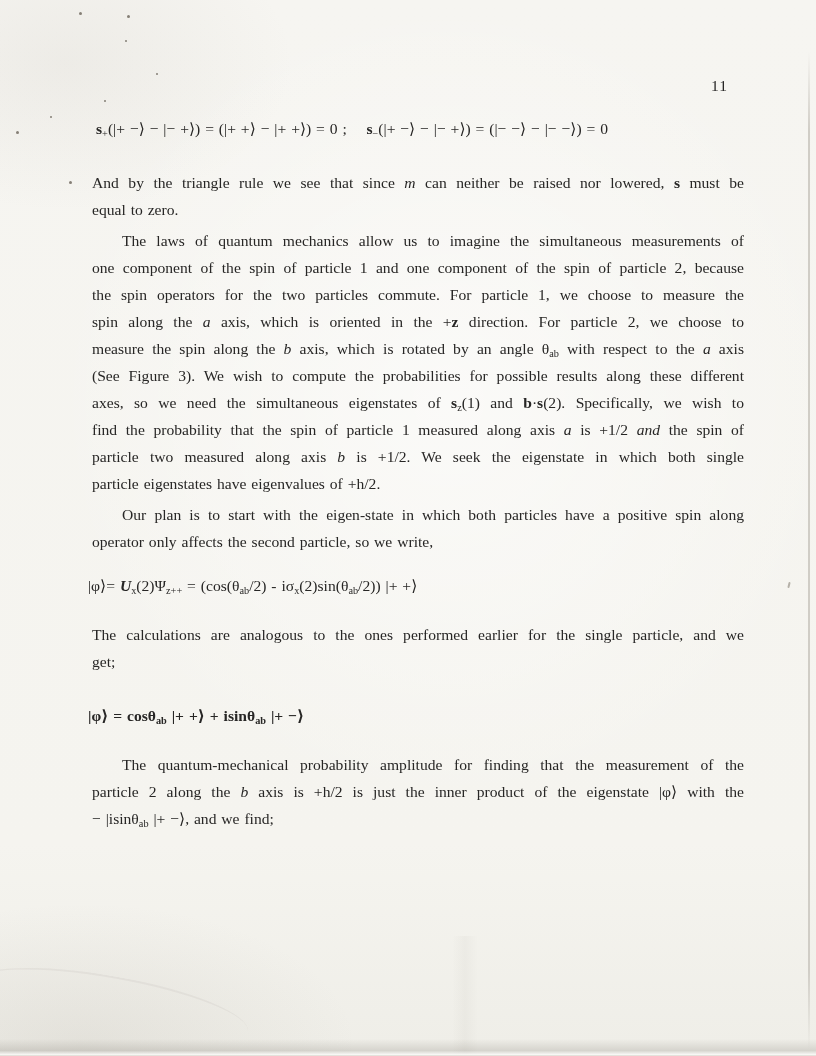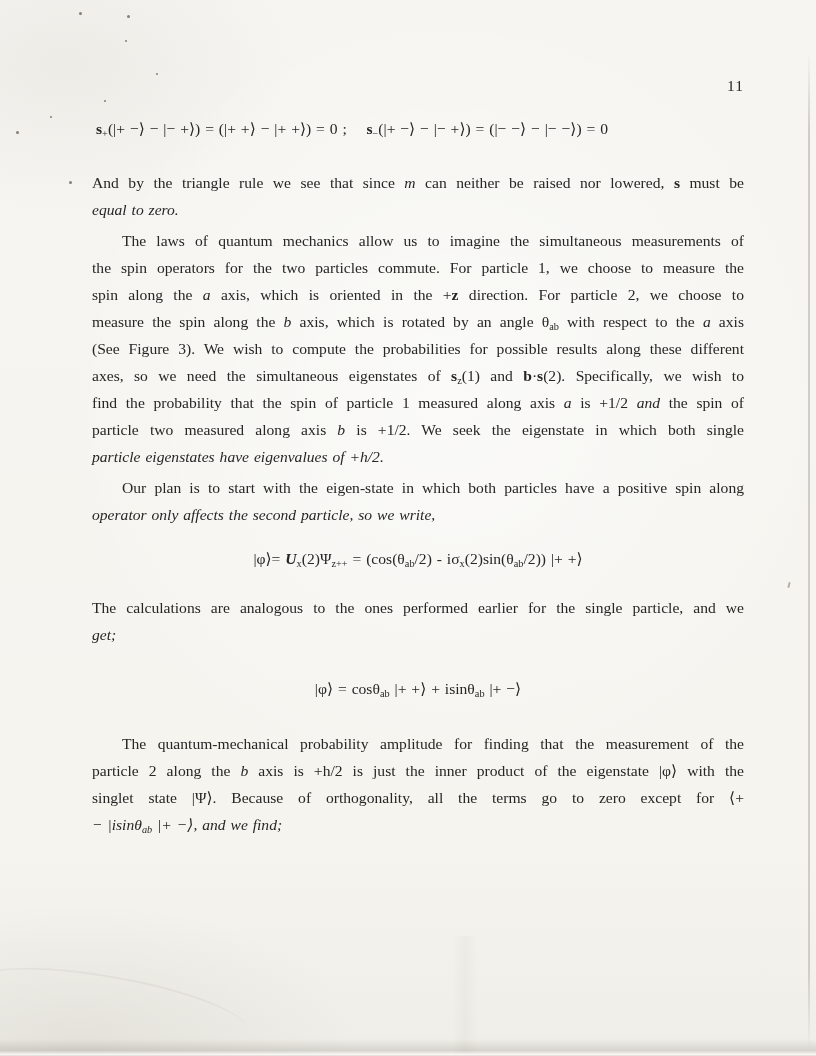--- a/index.html
+++ b/index.html
@@ -33,35 +33,35 @@
   }
   .crease-mid{
     position:absolute;bottom:0;left:452px;width:26px;height:120px;
     background:linear-gradient(90deg, rgba(0,0,0,0), rgba(120,114,104,.05), rgba(0,0,0,0));
   }
   .speck{position:absolute;border-radius:50%;background:#857f76;}
   .tick-mark{
     position:absolute;left:788px;top:582px;width:2px;height:6px;
     background:#9a948a;transform:rotate(14deg);border-radius:1px;opacity:.7;
   }
-  .pagenum{position:absolute;top:77px;left:727px;font-size:15.5px;letter-spacing:1px;}
+  .pagenum{position:absolute;top:77px;left:711px;font-size:15.5px;letter-spacing:1px;}
   .content{
     position:absolute;left:88px;top:115px;width:660px;
     font-size:15.6px;line-height:27px;
   }
   .paragraph{margin:4px;}
   .line{text-align:justify;text-align-last:justify;word-spacing:1px;}
-  .line.last{text-align-last:left;font-style:italic;}
+  .line.last{text-align-last:left;}
   .line.indent{padding-left:30px;}
-  .equation{text-align:center;white-space:pre;word-spacing:1px;}
+  .equation{white-space:pre;word-spacing:1px;}
   .equation[data-name="spin-ladder-equation"]{
     text-align:left;padding-left:8px;margin:0 0 27px 0;
   }
   .equation[data-name="rotation-operator-equation"]{margin:17px 0 22px 0;}
-  .equation[data-name="rotated-state-equation"]{margin:27px 0 28px 0;}
+  .equation[data-name="rotated-state-equation"]{margin:27px 0 22px 0;font-weight:bold;}
   sub{font-size:66%;vertical-align:-0.28em;line-height:0;letter-spacing:0;}
   b{font-weight:bold;}
   i{font-style:italic;}
 </style>
 </head>
 <body data-name="scanned-document">
 
 <div class="page" data-name="paper-background">
 
   <span class="speck" style="left:79px;top:12px;width:3px;height:3px;" data-name="scan-speck"></span>
@@ -77,20 +77,21 @@
   <div class="pagenum" data-name="page-number">11</div>
 
   <div class="content" data-name="document-body">
       <div data-name="spin-ladder-equation" class="equation"><b>s</b><sub>+</sub>(|+ −⟩ − |− +⟩) = (|+ +⟩ − |+ +⟩) = 0 ;    <b>s</b><sub>−</sub>(|+ −⟩ − |− +⟩) = (|− −⟩ − |− −⟩) = 0</div>
       <div data-name="triangle-rule-paragraph" class="paragraph">
         <div class="line" data-name="triangle-rule-paragraph-line-1">And by the triangle rule we see that since <i>m</i> can neither be raised nor lowered, <b>s</b> must be</div>
         <div class="line last" data-name="triangle-rule-paragraph-line-2">equal to zero.</div>
       </div>
       <div data-name="simultaneous-measurement-paragraph" class="paragraph">
         <div class="line indent" data-name="simultaneous-measurement-paragraph-line-1">The laws of quantum mechanics allow us to imagine the simultaneous measurements of</div>
+        <div class="line" data-name="simultaneous-measurement-paragraph-line-2">one component of the spin of particle 1 and one component of the spin of particle 2, because</div>
         <div class="line" data-name="simultaneous-measurement-paragraph-line-3">the spin operators for the two particles commute.  For particle 1, we choose to measure the</div>
         <div class="line" data-name="simultaneous-measurement-paragraph-line-4">spin along the <i>a</i> axis, which is oriented in the +<b>z</b> direction.  For particle 2, we choose to</div>
         <div class="line" data-name="simultaneous-measurement-paragraph-line-5">measure the spin along the <i>b</i> axis, which is rotated by an angle θ<sub>ab</sub> with respect to the <i>a</i> axis</div>
         <div class="line" data-name="simultaneous-measurement-paragraph-line-6">(See Figure 3).  We wish to compute the probabilities for possible results along these different</div>
         <div class="line" data-name="simultaneous-measurement-paragraph-line-7">axes, so we need the simultaneous eigenstates of  <b>s</b><sub>z</sub>(1) and <b>b</b>·<b>s</b>(2).  Specifically, we wish to</div>
         <div class="line" data-name="simultaneous-measurement-paragraph-line-8">find the probability that the spin of particle 1 measured along axis <i>a</i> is +1/2 <i>and</i> the spin of</div>
         <div class="line" data-name="simultaneous-measurement-paragraph-line-9">particle two measured along axis <i>b</i> is +1/2.  We seek the eigenstate in which both single</div>
         <div class="line last" data-name="simultaneous-measurement-paragraph-line-10">particle eigenstates have eigenvalues of +h/2.</div>
       </div>
       <div data-name="rotation-plan-paragraph" class="paragraph">
@@ -99,21 +100,20 @@
       </div>
       <div data-name="rotation-operator-equation" class="equation">|φ⟩= <b><i>U</i></b><sub>x</sub>(2)Ψ<sub>z++</sub> = (cos(θ<sub>ab</sub>/2) - iσ<sub>x</sub>(2)sin(θ<sub>ab</sub>/2)) |+ +⟩</div>
       <div data-name="analogous-calculations-paragraph" class="paragraph">
         <div class="line" data-name="analogous-calculations-paragraph-line-1">The calculations are analogous to the ones performed earlier for the single particle, and we</div>
         <div class="line last" data-name="analogous-calculations-paragraph-line-2">get;</div>
       </div>
       <div data-name="rotated-state-equation" class="equation">|φ⟩ = cosθ<sub>ab</sub> |+ +⟩ + isinθ<sub>ab</sub> |+ −⟩</div>
       <div data-name="probability-amplitude-paragraph" class="paragraph">
         <div class="line indent" data-name="probability-amplitude-paragraph-line-1">The quantum-mechanical probability amplitude for finding that the measurement of the</div>
         <div class="line" data-name="probability-amplitude-paragraph-line-3">particle 2 along the <i>b</i> axis is +h/2 is just the inner product of the eigenstate  |φ⟩ with the</div>
-        <div class="line" data-name="probability-amplitude-paragraph-line-4">singlet state  |Ψ⟩.    Because of orthogonality, all the terms go to zero except for ⟨+</div>
         <div class="line last" data-name="probability-amplitude-paragraph-line-5">− |isinθ<sub>ab</sub> |+ −⟩, and we find;</div>
       </div>
     </div>
 
   <div class="crease-bl" data-name="paper-crease"></div>
   <div class="crease-mid" data-name="paper-crease"></div>
   <div class="right-edge" data-name="scan-edge-line"></div>
   <div class="bottom-edge" data-name="scan-bottom-shadow"></div>
 </div>
 

